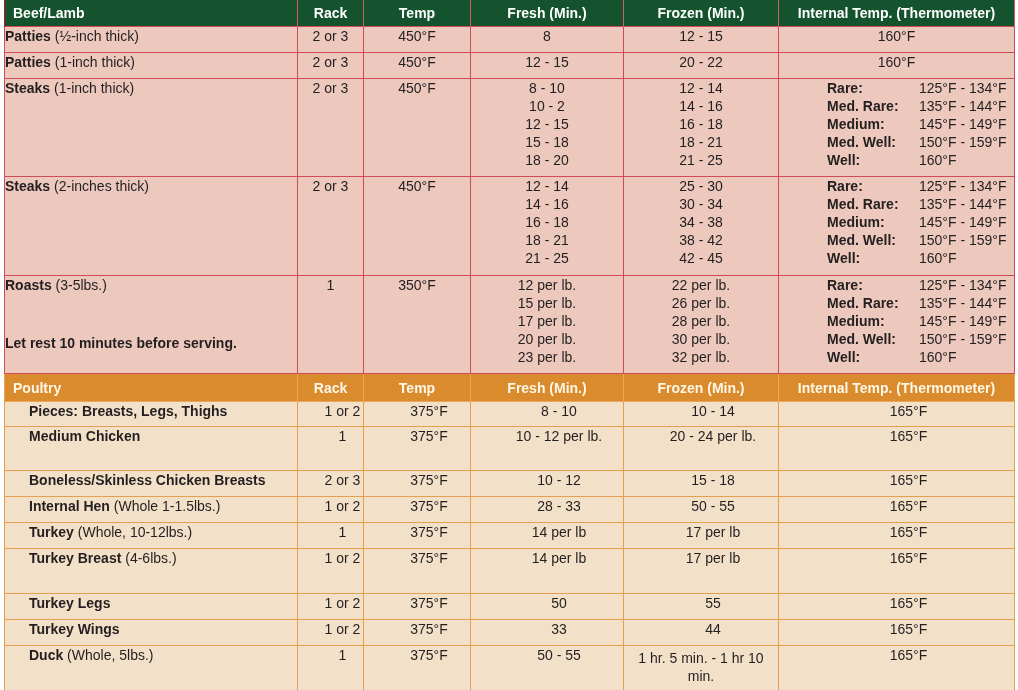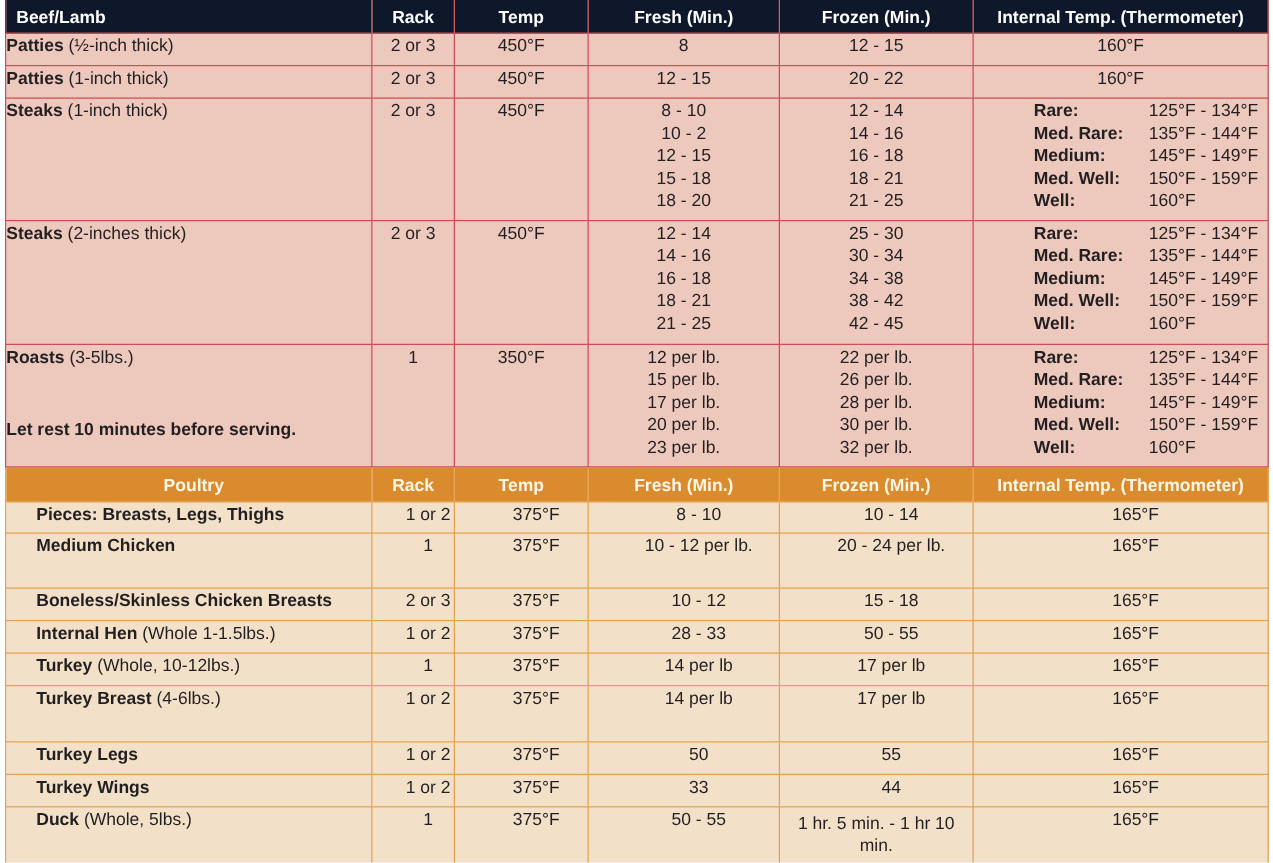--- a/index.html
+++ b/index.html
@@ -4,28 +4,28 @@
 <style>
   html, body { margin: 0; padding: 0; background: #ffffff; }
   body { width: 1018px; height: 690px; overflow: hidden; position: relative;
          font-family: "Liberation Sans", sans-serif; font-size: 14px; color: #231f20; }
   table.chart { position: absolute; left: 4px; top: 0; border-collapse: collapse; table-layout: fixed; width: 1010px; }
   table.chart td, table.chart th { padding: 0; vertical-align: top; line-height: 18px; }
   col.c0 { width: 293px; } col.c1 { width: 66px; } col.c2 { width: 107px; }
   col.c3 { width: 153px; } col.c4 { width: 155px; } col.c5 { width: 236px; }
 
   
-  tr.beef-head th { background: #0f172a; color: #ffffff; font-weight: bold; height: 26px;
+  tr.beef-head th { background: #14532d; color: #ffffff; font-weight: bold; height: 26px;
                     border-left: 1px solid #d06060; border-right: 1px solid #d06060; text-align: center; vertical-align: middle; }
   tr.beef-head th.first { text-align: left; padding-left: 8px; border-left: 1px solid #ac1820; }
   tr.beef td { background: #ecc8bd; border: 1px solid #cf4b55; }
   
   tr.poul-head th { background: #d98b2e; color: #fff7e6; font-weight: bold; height: 27px;
                     border: 1px solid #e9a75a; text-align: center; vertical-align: middle; }
-  tr.poul-head th.first { text-align: center; padding-left: 8px; }
+  tr.poul-head th.first { text-align: left; padding-left: 8px; }
   tr.poul td { background: #f3e0c8; border: 1px solid #e3a04e; padding-left: 24px; }
 
   td.name { padding: 3px 0 0 8px; text-align: left; }
   td.ctr { text-align: center; padding-top: 3px; }
   td.vmid { vertical-align: middle; padding-top: 0; }
   b.item { font-weight: bold; }
   .list div { height: 18px; }
   .doneness { padding: 3px 0 0 8px; }
   .doneness .dr { display: flex; height: 18px; }
   .doneness .lvl { width: 92px; font-weight: bold; margin-left: 48px; }

